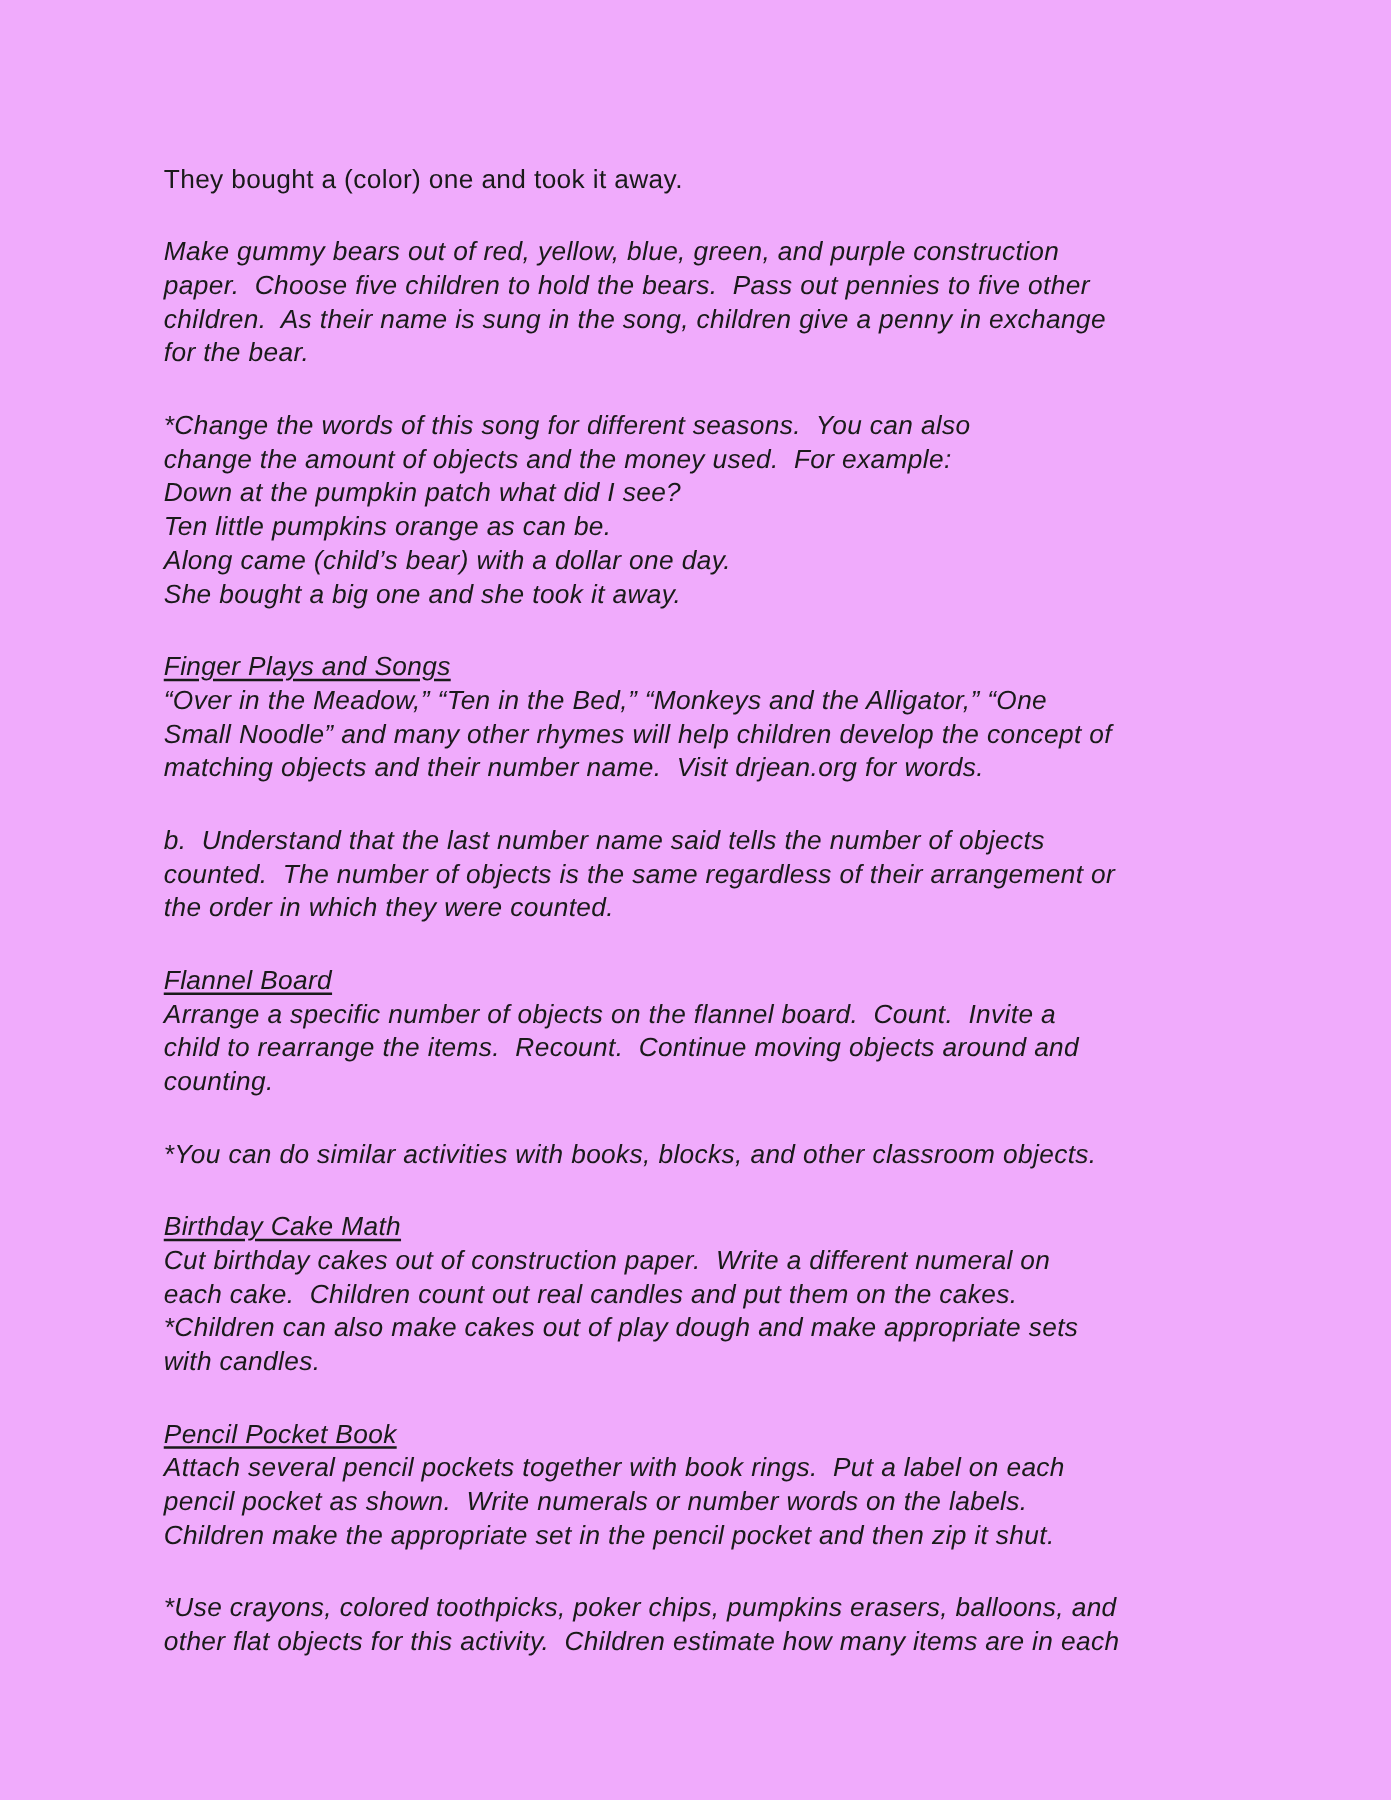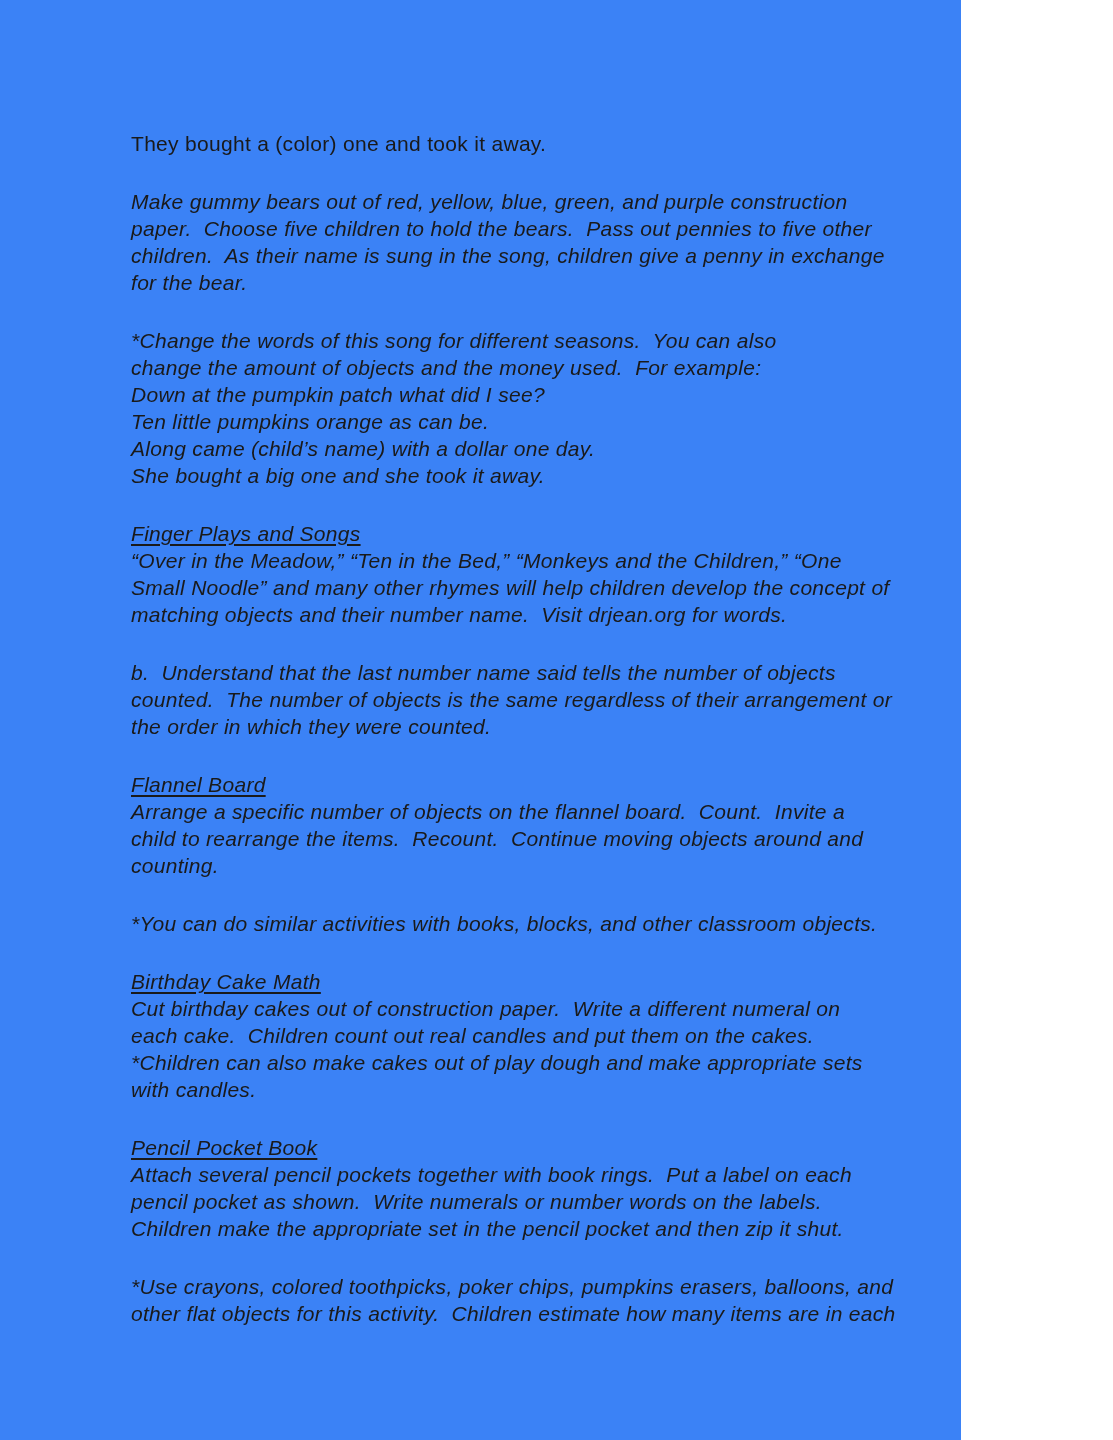--- a/index.html
+++ b/index.html
@@ -9,23 +9,23 @@
   }
   body {
     width: 1113px;
     height: 1440px;
     overflow: hidden;
     font-family: "Liberation Sans", sans-serif;
     color: #1a1a1a;
   }
   .page {
     position: relative;
-    width: 961px;
+    width: 1113px;
     height: 1440px;
-    background: #3b82f6;
+    background: #f0abfc;
     box-sizing: border-box;
     padding: 130px 120px 0 131px;
   }
   .doc-body {
     font-size: 21px;
     line-height: 27px;
     letter-spacing: 0.3px;
   }
   .block + .block {
     margin-top: 31px; 
@@ -55,26 +55,26 @@
         <div class="line">Make gummy bears out of red, yellow, blue, green, and purple construction</div>
         <div class="line">paper.  Choose five children to hold the bears.  Pass out pennies to five other</div>
         <div class="line">children.  As their name is sung in the song, children give a penny in exchange</div>
         <div class="line">for the bear.</div>
       </div>
       <div class="block">
         <div class="line">*Change the words of this song for different seasons.  You can also</div>
         <div class="line">change the amount of objects and the money used.  For example:</div>
         <div class="line">Down at the pumpkin patch what did I see?</div>
         <div class="line">Ten little pumpkins orange as can be.</div>
-        <div class="line">Along came (child’s name) with a dollar one day.</div>
+        <div class="line">Along came (child’s bear) with a dollar one day.</div>
         <div class="line">She bought a big one and she took it away.</div>
       </div>
       <div class="block">
         <div class="heading">Finger Plays and Songs</div>
-        <div class="line">“Over in the Meadow,” “Ten in the Bed,” “Monkeys and the Children,” “One</div>
+        <div class="line">“Over in the Meadow,” “Ten in the Bed,” “Monkeys and the Alligator,” “One</div>
         <div class="line">Small Noodle” and many other rhymes will help children develop the concept of</div>
         <div class="line">matching objects and their number name.  Visit drjean.org for words.</div>
       </div>
       <div class="block">
         <div class="line">b.  Understand that the last number name said tells the number of objects</div>
         <div class="line">counted.  The number of objects is the same regardless of their arrangement or</div>
         <div class="line">the order in which they were counted.</div>
       </div>
       <div class="block">
         <div class="heading">Flannel Board</div>

